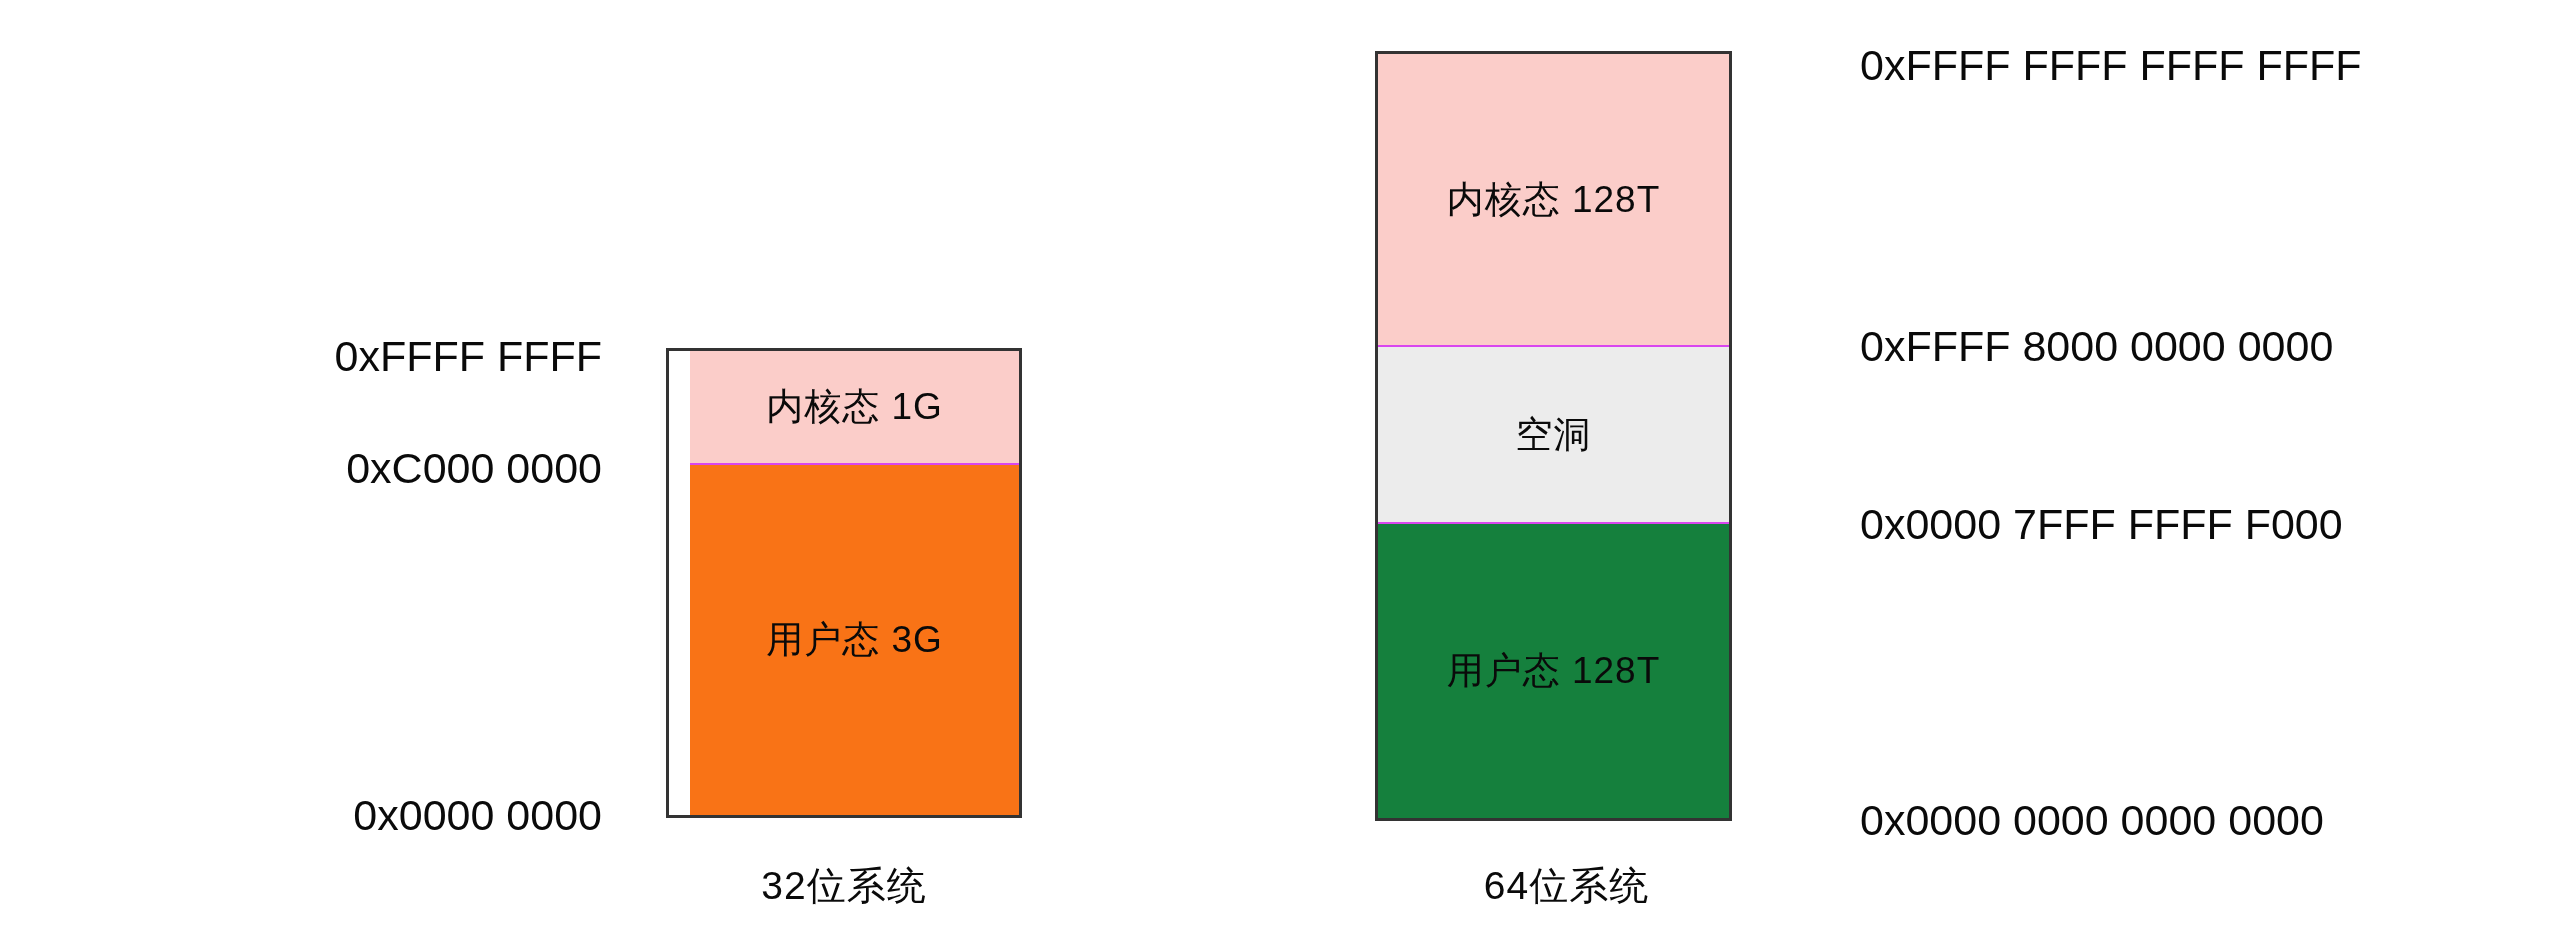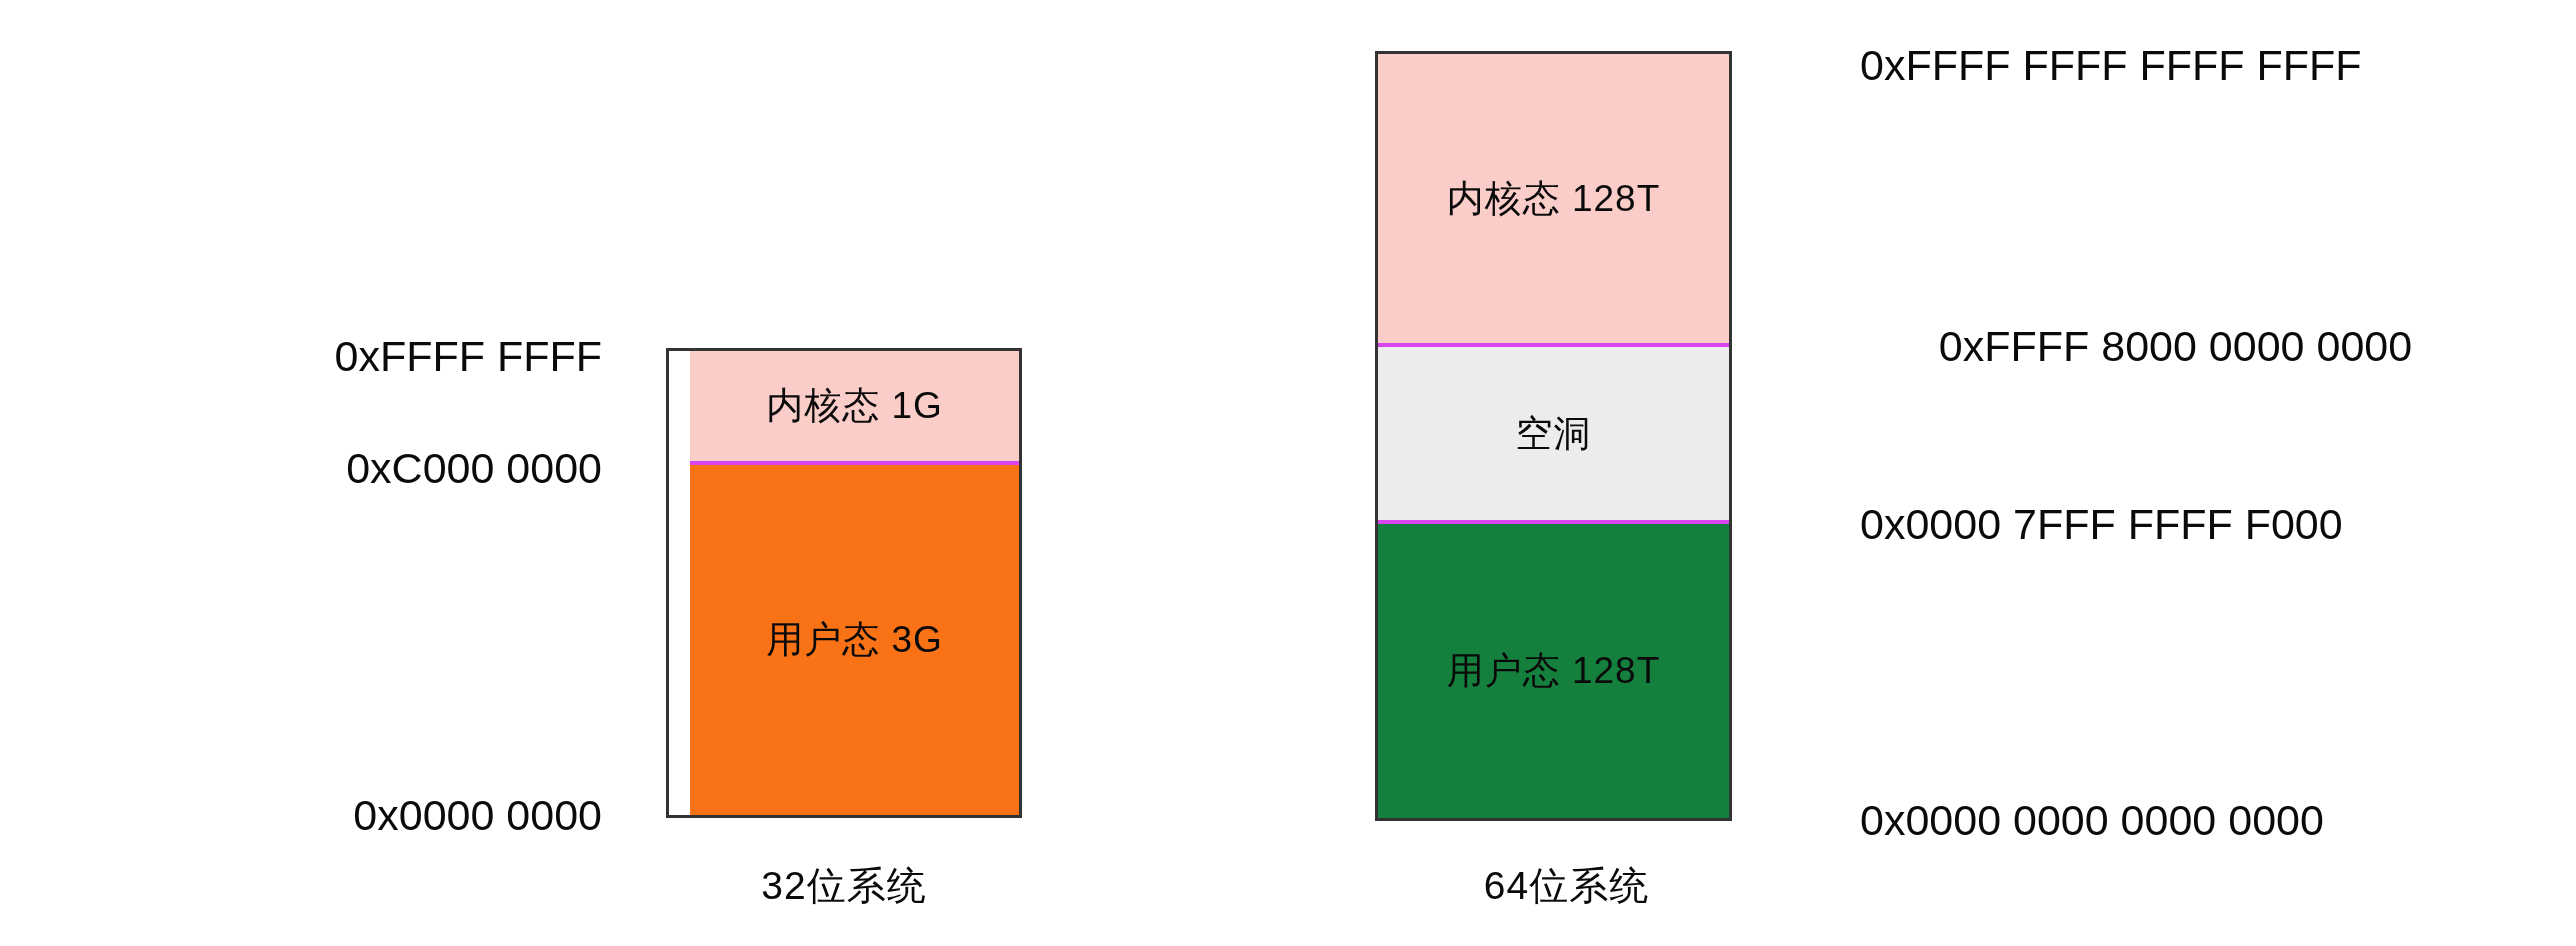--- a/index.html
+++ b/index.html
@@ -25,21 +25,21 @@
   }
   .membox.box32 { left: 666px; top: 348px; width: 356px; height: 470px; padding-left: 21px; }
   .membox.box64 { left: 1375px; top: 51px;  width: 357px; height: 770px; }
   .segment {
     display: flex;
     align-items: center;
     justify-content: center;
     flex: 0 0 auto;
   }
   .segment.grow { flex: 1 1 auto; }
-  .segment:not(:last-child) { border-bottom: 4px solid #d946ef; }
+  .segment:not(:last-child) { border-bottom: 2px solid #d946ef; }
   .segment .seg-label {
     font-size: 37px;
     letter-spacing: 1px;
     white-space: nowrap;
   }
   .box32 .seg-kernel { height: 114px; }
   .box64 .seg-kernel { height: 293px; }
   .box64 .seg-hole   { height: 177px; }
 
   
@@ -55,21 +55,21 @@
 
   
   .addr.a32 { left: 296px; width: 306px; }
   .addr.a32-top    { top: 333px; }
   .addr.a32-kernel { top: 445px; }
   .addr.a32-bottom { top: 792px; }
 
   
   .addr.a64 { left: 1860px; width: 631px; }
   .addr.a64-top     { top: 42px; }
-  .addr.a64-kernel  { top: 323px; text-align: center; }
+  .addr.a64-kernel  { top: 323px; }
   .addr.a64-usertop { top: 501px; }
   .addr.a64-bottom  { top: 797px; }
 
   
   .caption {
     position: absolute;
     top: 861px;
     height: 49px;
     line-height: 49px;
     font-size: 39px;

